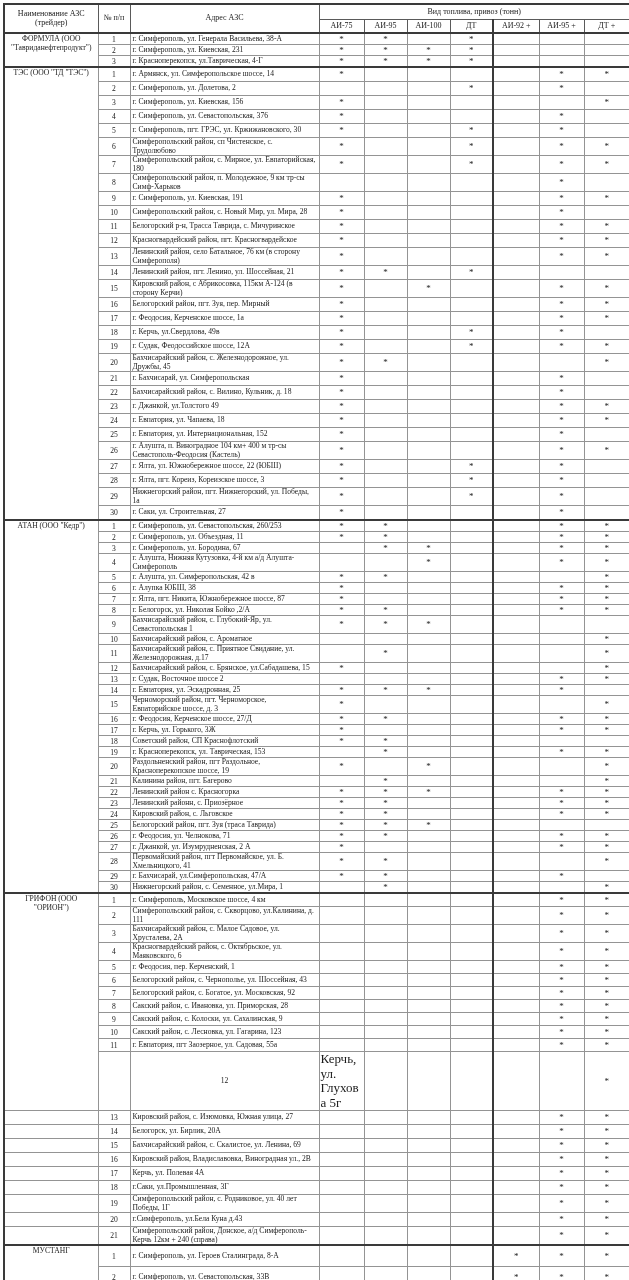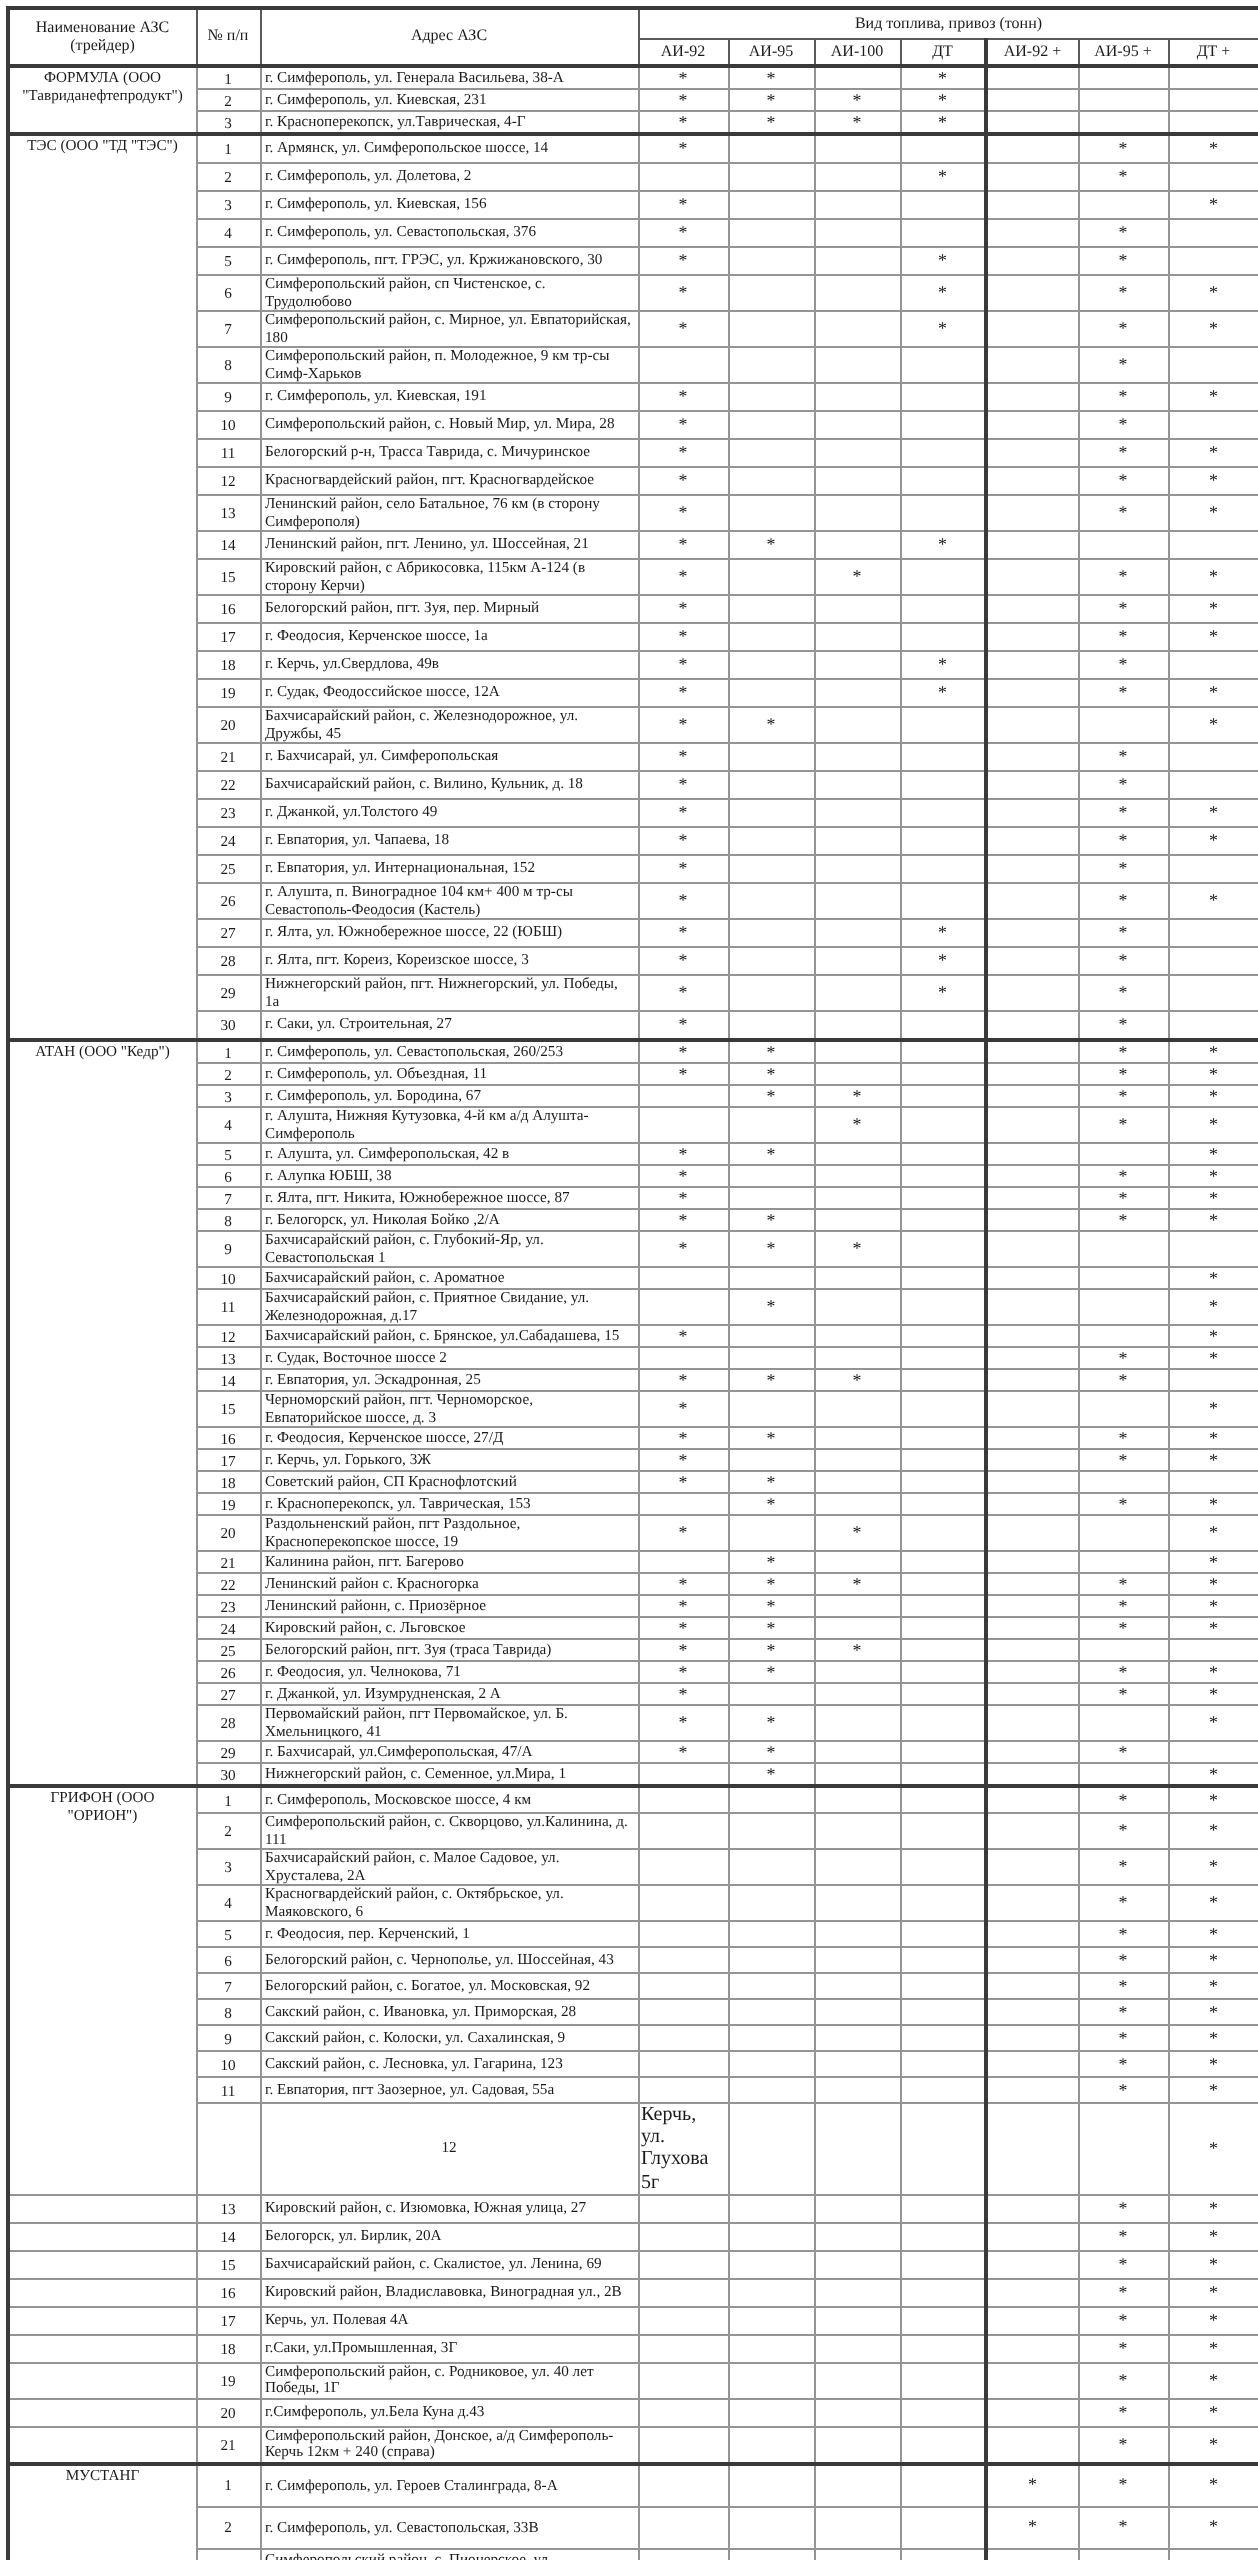--- a/index.html
+++ b/index.html
@@ -23,21 +23,21 @@
   thead tr.h2 th{height:10px}
   tbody tr.sec-start td{border-top:2px solid #3a3a3a;}
   .name-cell{
     text-align:center;vertical-align:top;font-size:7.6px;line-height:1.15;
     padding-top:1px;overflow-wrap:break-word;
   }
   .num-cell{text-align:center;font-size:7.6px;}
   .addr-cell{font-size:7.6px;line-height:1.12;text-align:left;overflow-wrap:break-word;}
   .addr-cell.center{text-align:center;}
   .fuel-cell{text-align:center;font-size:9px;line-height:1;}
-  .fuel-cell.text{font-size:10px;text-align:left;line-height:1.12;vertical-align:top;padding:0 1px;overflow-wrap:break-word;}
+  .fuel-cell.text{font-size:13px;text-align:left;line-height:1.12;vertical-align:top;padding:0 1px;overflow-wrap:break-word;}
   .thick-l{border-left:2px solid #3a3a3a;}
   .sec-formula td{height:10px}
   .sec-tes td{height:13px}
   .sec-atan td{height:10px}
   .sec-grifon td{height:12px}
   .sec-mustang td{height:20px}
   td.has-out{overflow:visible;position:relative;}
 </style>
 </head>
 <body>
@@ -57,21 +57,21 @@
         <col class="c-f7">
     </colgroup>
     <thead>
       <tr class="h1">
         <th rowspan="2">Наименование АЗС (трейдер)</th>
         <th rowspan="2">№ п/п</th>
         <th rowspan="2">Адрес АЗС</th>
         <th colspan="7">Вид топлива, привоз (тонн)</th>
       </tr>
       <tr class="h2">
-        <th>АИ-92</th>
+        <th>АИ-75</th>
         <th>АИ-95</th>
         <th>АИ-100</th>
         <th>ДТ</th>
         <th class="thick-l">АИ-92 +</th>
         <th>АИ-95 +</th>
         <th>ДТ +</th>
       </tr>
     </thead>
     <tbody>
         <tr class="sec-formula sec-start">

